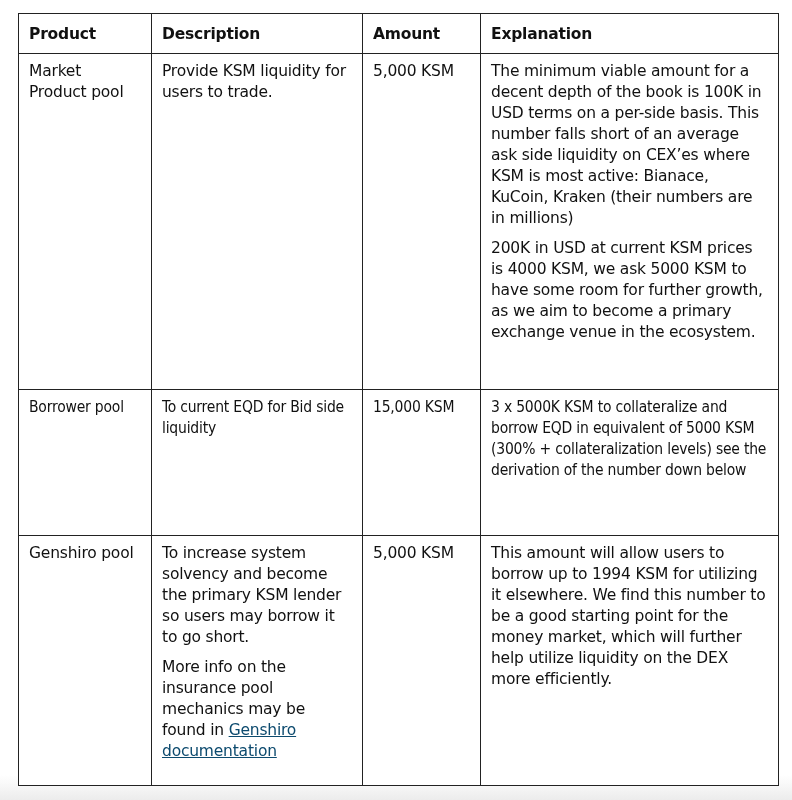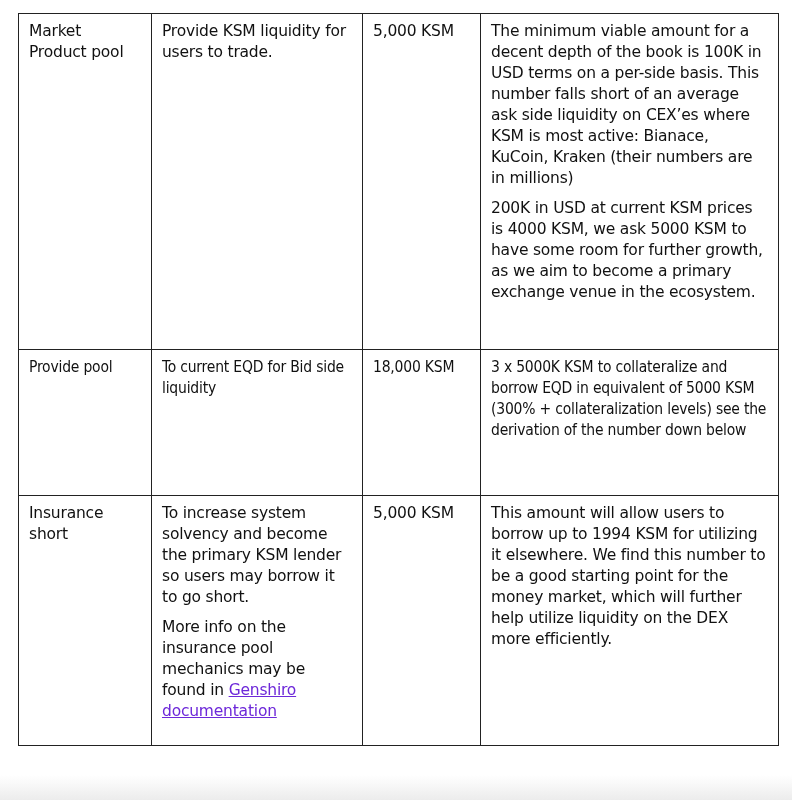--- a/index.html
+++ b/index.html
@@ -29,57 +29,63 @@
   th { font-weight: bold; padding-top: 10px; padding-bottom: 8px; }
   col.c1 { width: 133px; }
   col.c2 { width: 211px; }
   col.c3 { width: 118px; }
   col.c4 { width: 298px; }
   tr.h { height: 40px; }
   tr.r1 { height: 336px; }
   tr.r2 { height: 146px; }
   tr.r3 { height: 250px; }
   .para + .para { margin-top: 9px; }
-  a { color: #6d28d9; text-decoration: underline; }
+  a { color: #0c4a6e; text-decoration: underline; }
   .cond { font-stretch: condensed; letter-spacing: -0.6px; }
 </style>
 </head>
 <body>
 
 <table>
   <colgroup>
       <col class="c1">
       <col class="c2">
       <col class="c3">
       <col class="c4">
     </colgroup>
   <tbody>
+      <tr class="h">
+    <th>Product</th>
+    <th>Description</th>
+    <th>Amount</th>
+    <th>Explanation</th>
+  </tr>
   <tr class="r1">
     <td>Market Product pool</td>
     <td>
       <div class="para">Provide KSM liquidity for users to trade.</div>
     </td>
     <td>5,000 KSM</td>
     <td>
       <div class="para">The minimum viable amount  for a decent depth of the book is 100K in USD terms on a per-side basis. This number falls short of an average ask side liquidity on CEX’es where KSM is most active: Bianace, KuCoin, Kraken (their numbers are in millions)</div>
       <div class="para">200K in USD at current KSM prices is 4000 KSM, we ask 5000 KSM to have some room for further growth, as we aim to become a primary exchange venue in the ecosystem.</div>
     </td>
   </tr>
   <tr class="r2 cond">
-    <td>Provide pool</td>
+    <td>Borrower pool</td>
     <td>
       <div class="para">To current EQD for Bid side liquidity</div>
     </td>
-    <td>18,000 KSM</td>
+    <td>15,000 KSM</td>
     <td>
       <div class="para">3 x 5000K KSM to collateralize and borrow EQD in equivalent of 5000 KSM (300% + collateralization levels) see the derivation of the number down below</div>
     </td>
   </tr>
   <tr class="r3">
-    <td>Insurance short</td>
+    <td>Genshiro pool</td>
     <td>
       <div class="para">To increase system solvency and become the primary KSM lender so users may borrow it to go short.</div>
       <div class="para"><span>More info on the insurance pool mechanics may be found in </span><a href="#">Genshiro documentation</a></div>
     </td>
     <td>5,000 KSM</td>
     <td>
       <div class="para">This amount will allow users to borrow up to 1994 KSM for utilizing it elsewhere. We find this number to be a good starting point for the money market, which will further help utilize liquidity on the DEX more efficiently.</div>
     </td>
   </tr>
 </tbody>

